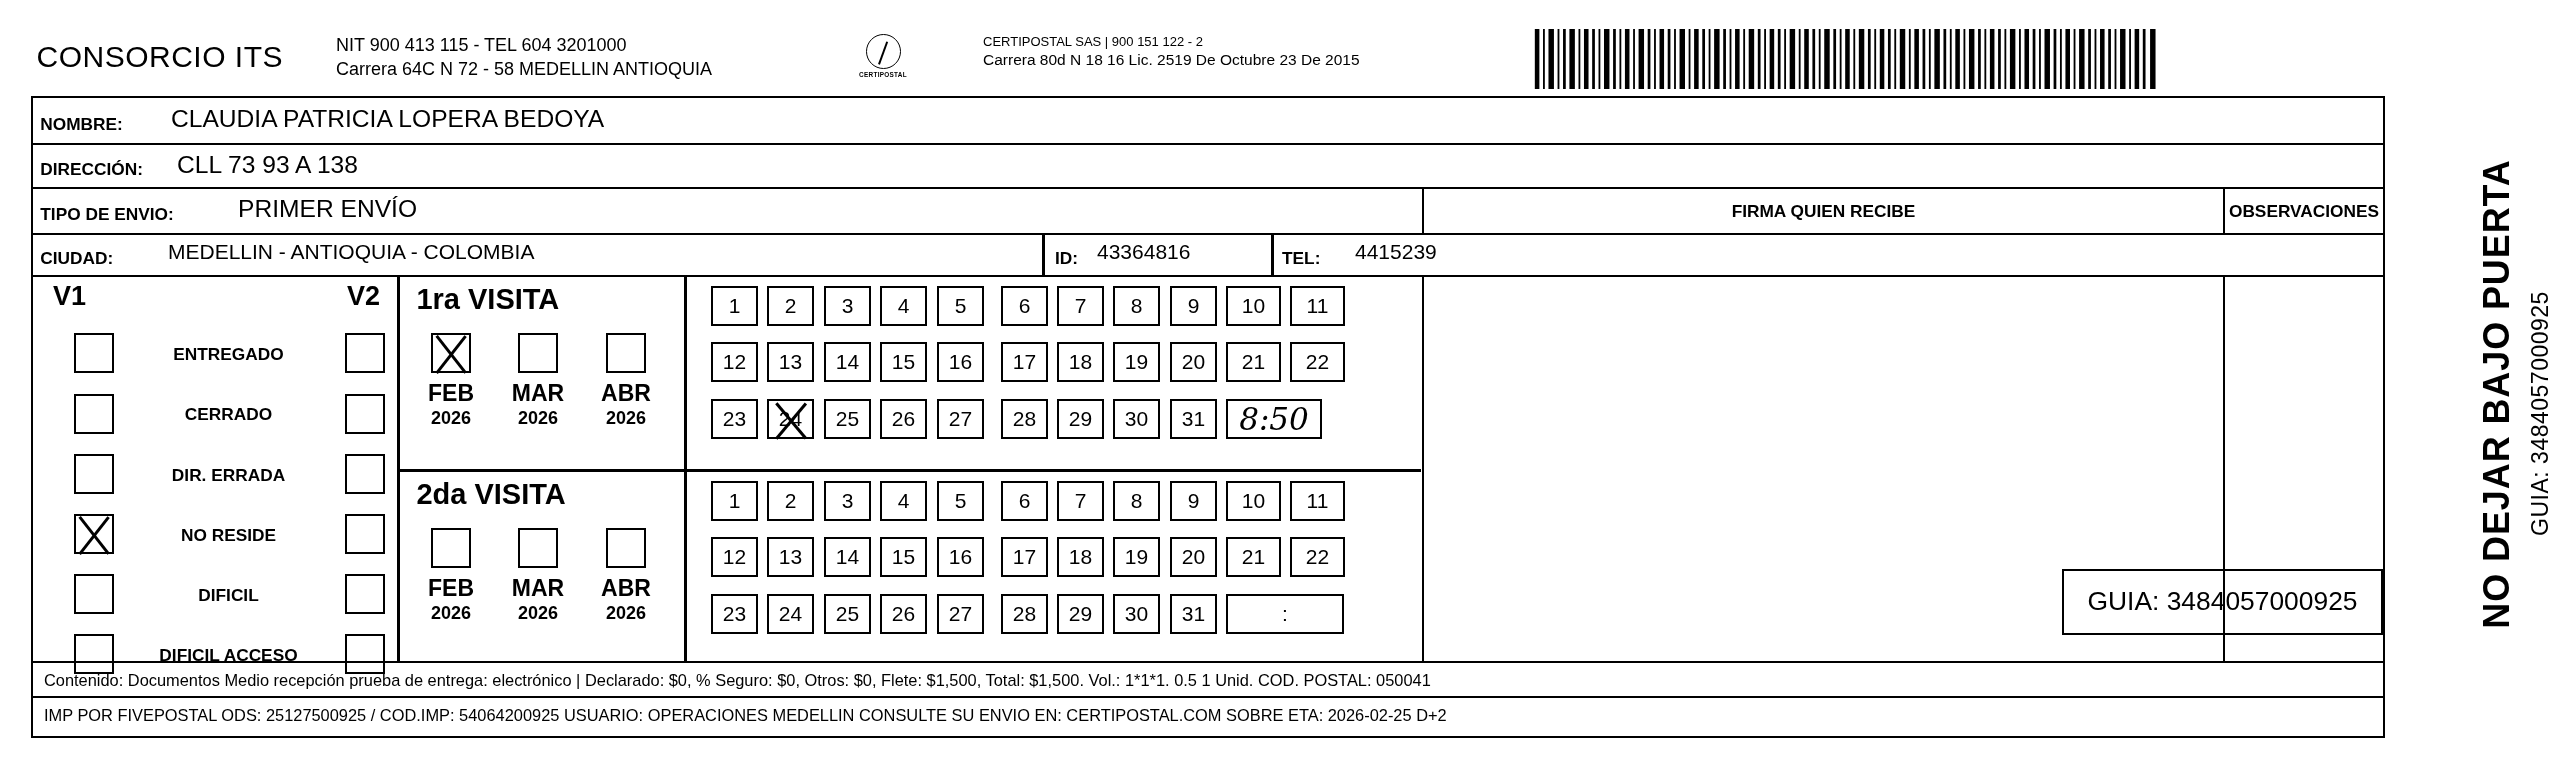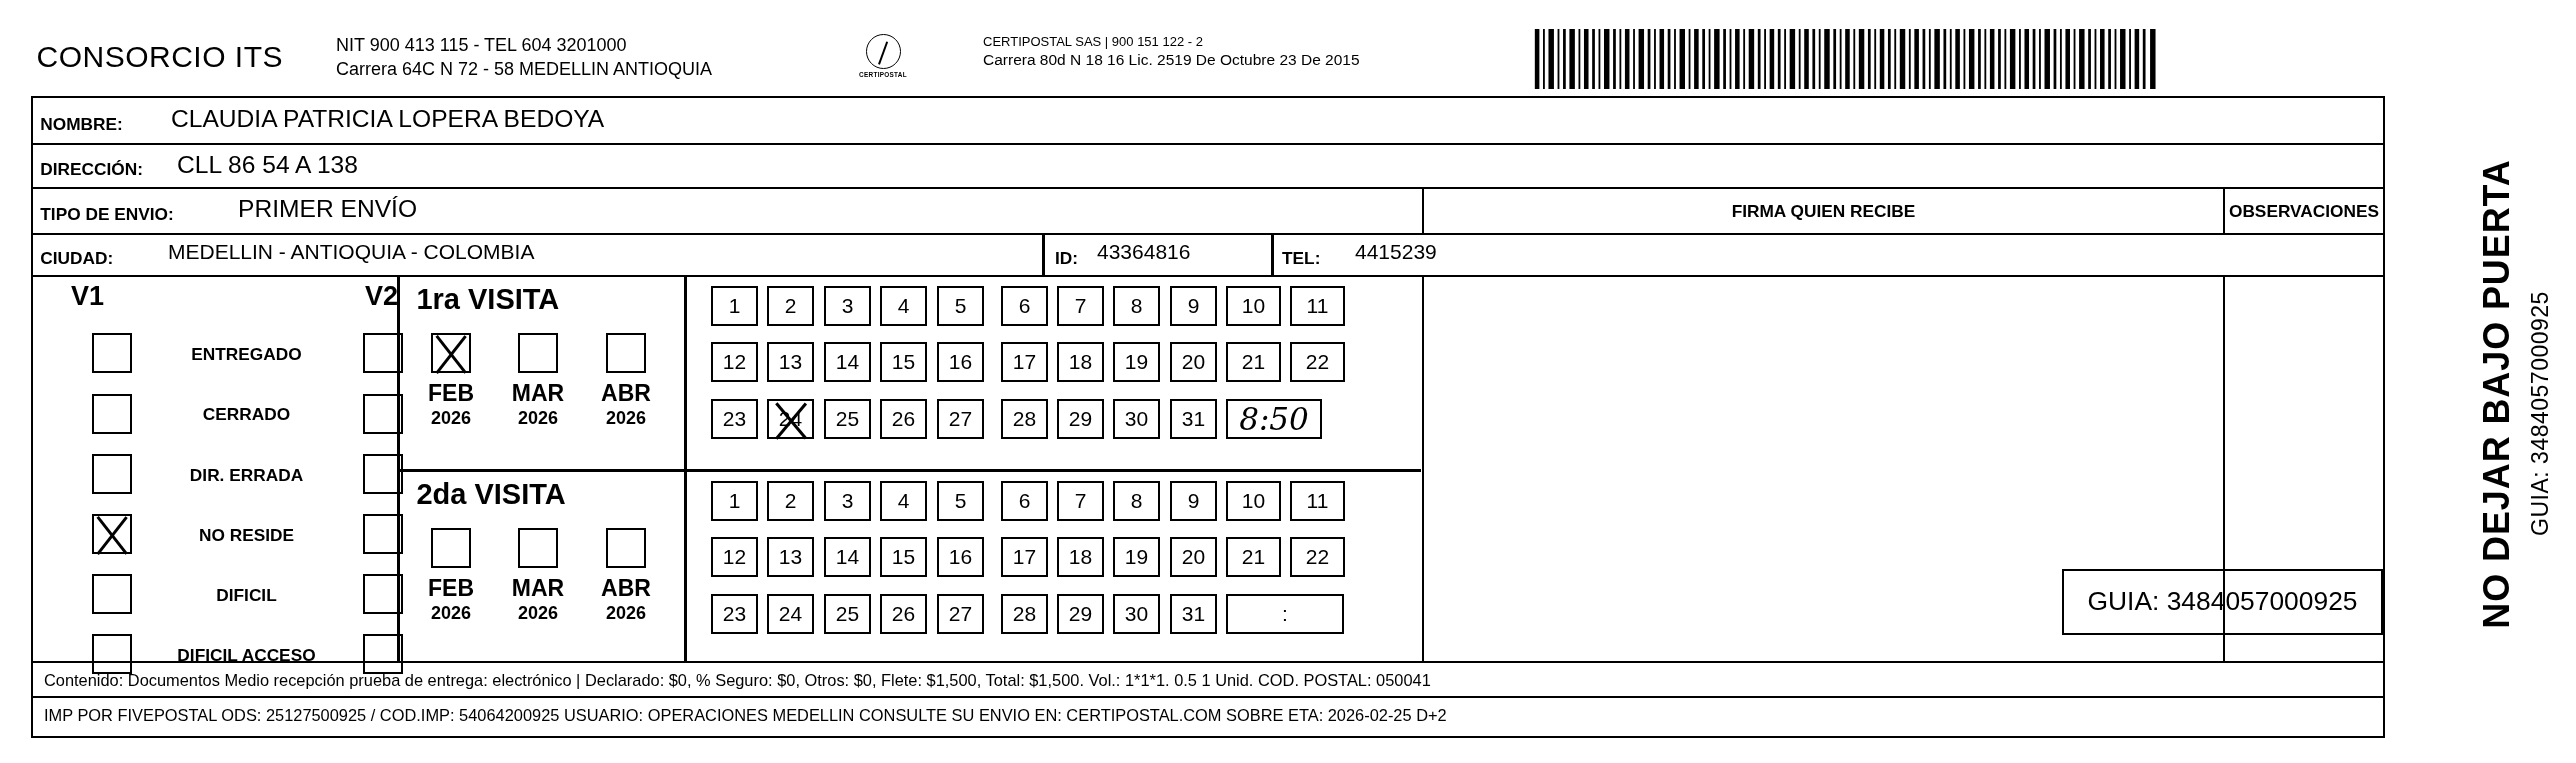--- a/index.html
+++ b/index.html
@@ -189,21 +189,21 @@
   .middle {
     position: relative;
     height: 386px;
     border-bottom: 2.7px solid #000;
     box-sizing: border-box;
   }
 
   
   .status {
     position: absolute;
-    left: 18px;
+    left: 0;
     top: 0;
     width: 304px;
     height: 100%;
   }
   .status .hdr-v1 { position: absolute; left: 20px; top: 3.6px; font-size: 27px; font-weight: bold; }
   .status .hdr-v2 { position: absolute; left: 314px; top: 3.6px; font-size: 27px; font-weight: bold; }
   .chk {
     position: absolute;
     width: 40px;
     height: 40px;
@@ -513,21 +513,21 @@
 
   <div class="frame">
 
     <div class="row r-nombre">
       <span class="lbl lbl-bold">NOMBRE:</span>
       <span class="v val">CLAUDIA PATRICIA LOPERA BEDOYA</span>
     </div>
 
     <div class="row r-dir">
       <span class="lbl lbl-bold">DIRECCIÓN:</span>
-      <span class="v val">CLL 86 54 A 138</span>
+      <span class="v val">CLL 73 93 A 138</span>
     </div>
 
     <div class="row r-tipo">
       <span class="lbl lbl-bold">TIPO DE ENVIO:</span>
       <span class="v val">PRIMER ENVÍO</span>
       <div class="firma">
         <span>FIRMA QUIEN RECIBE</span>
       </div>
       <div class="obs">
         <span>OBSERVACIONES</span>

